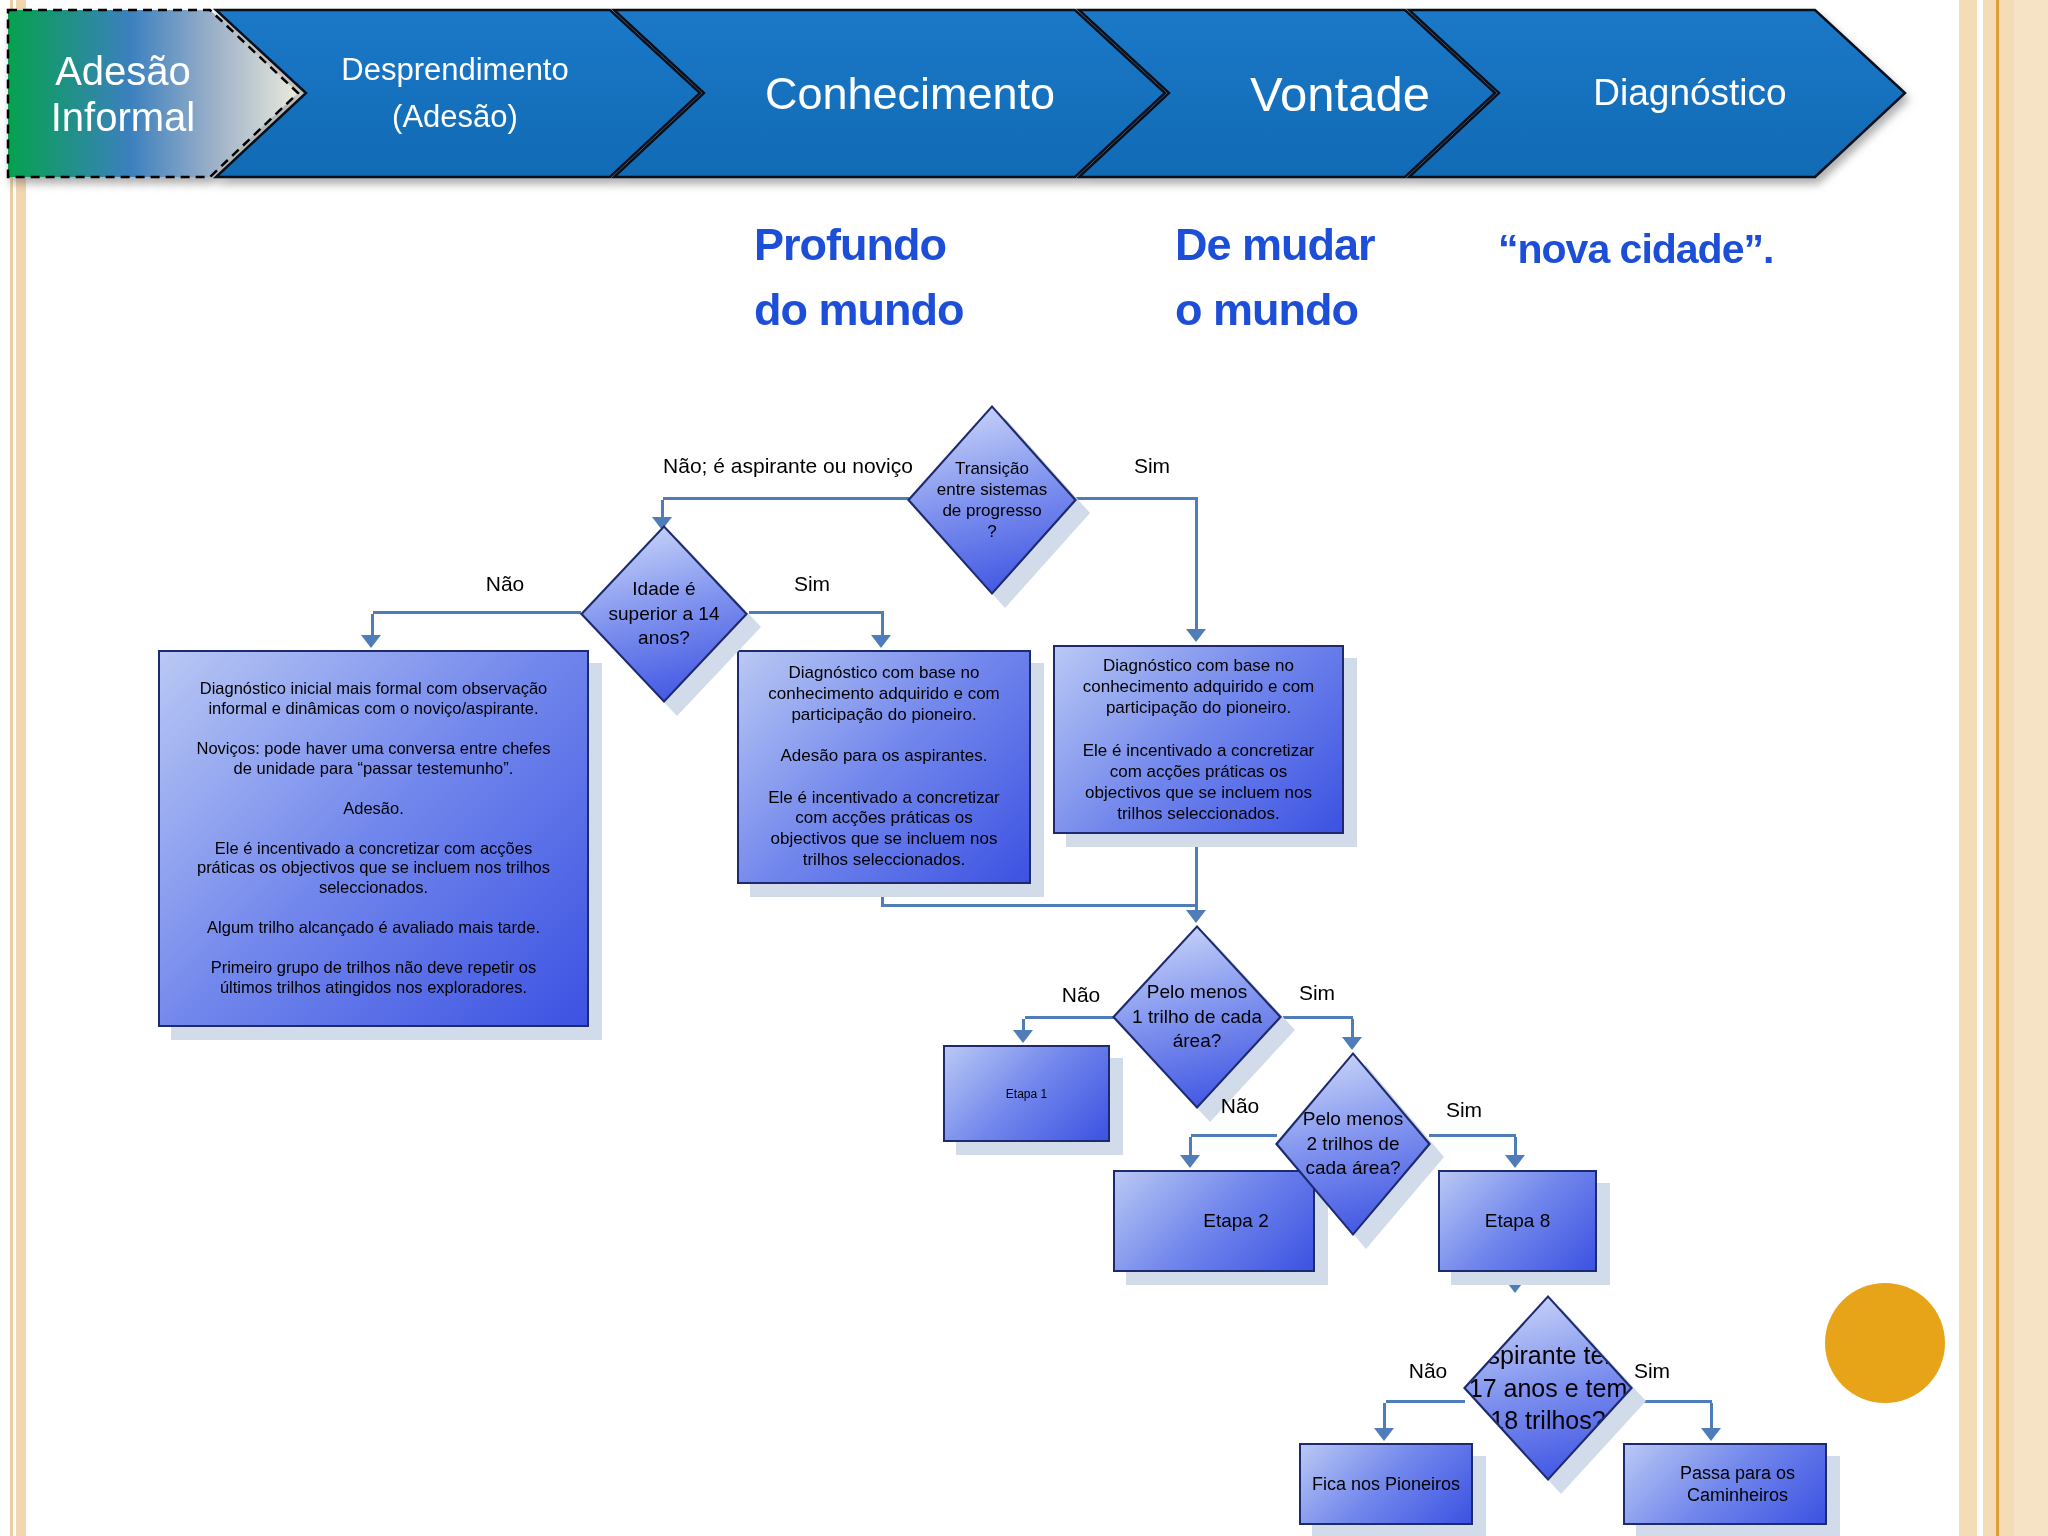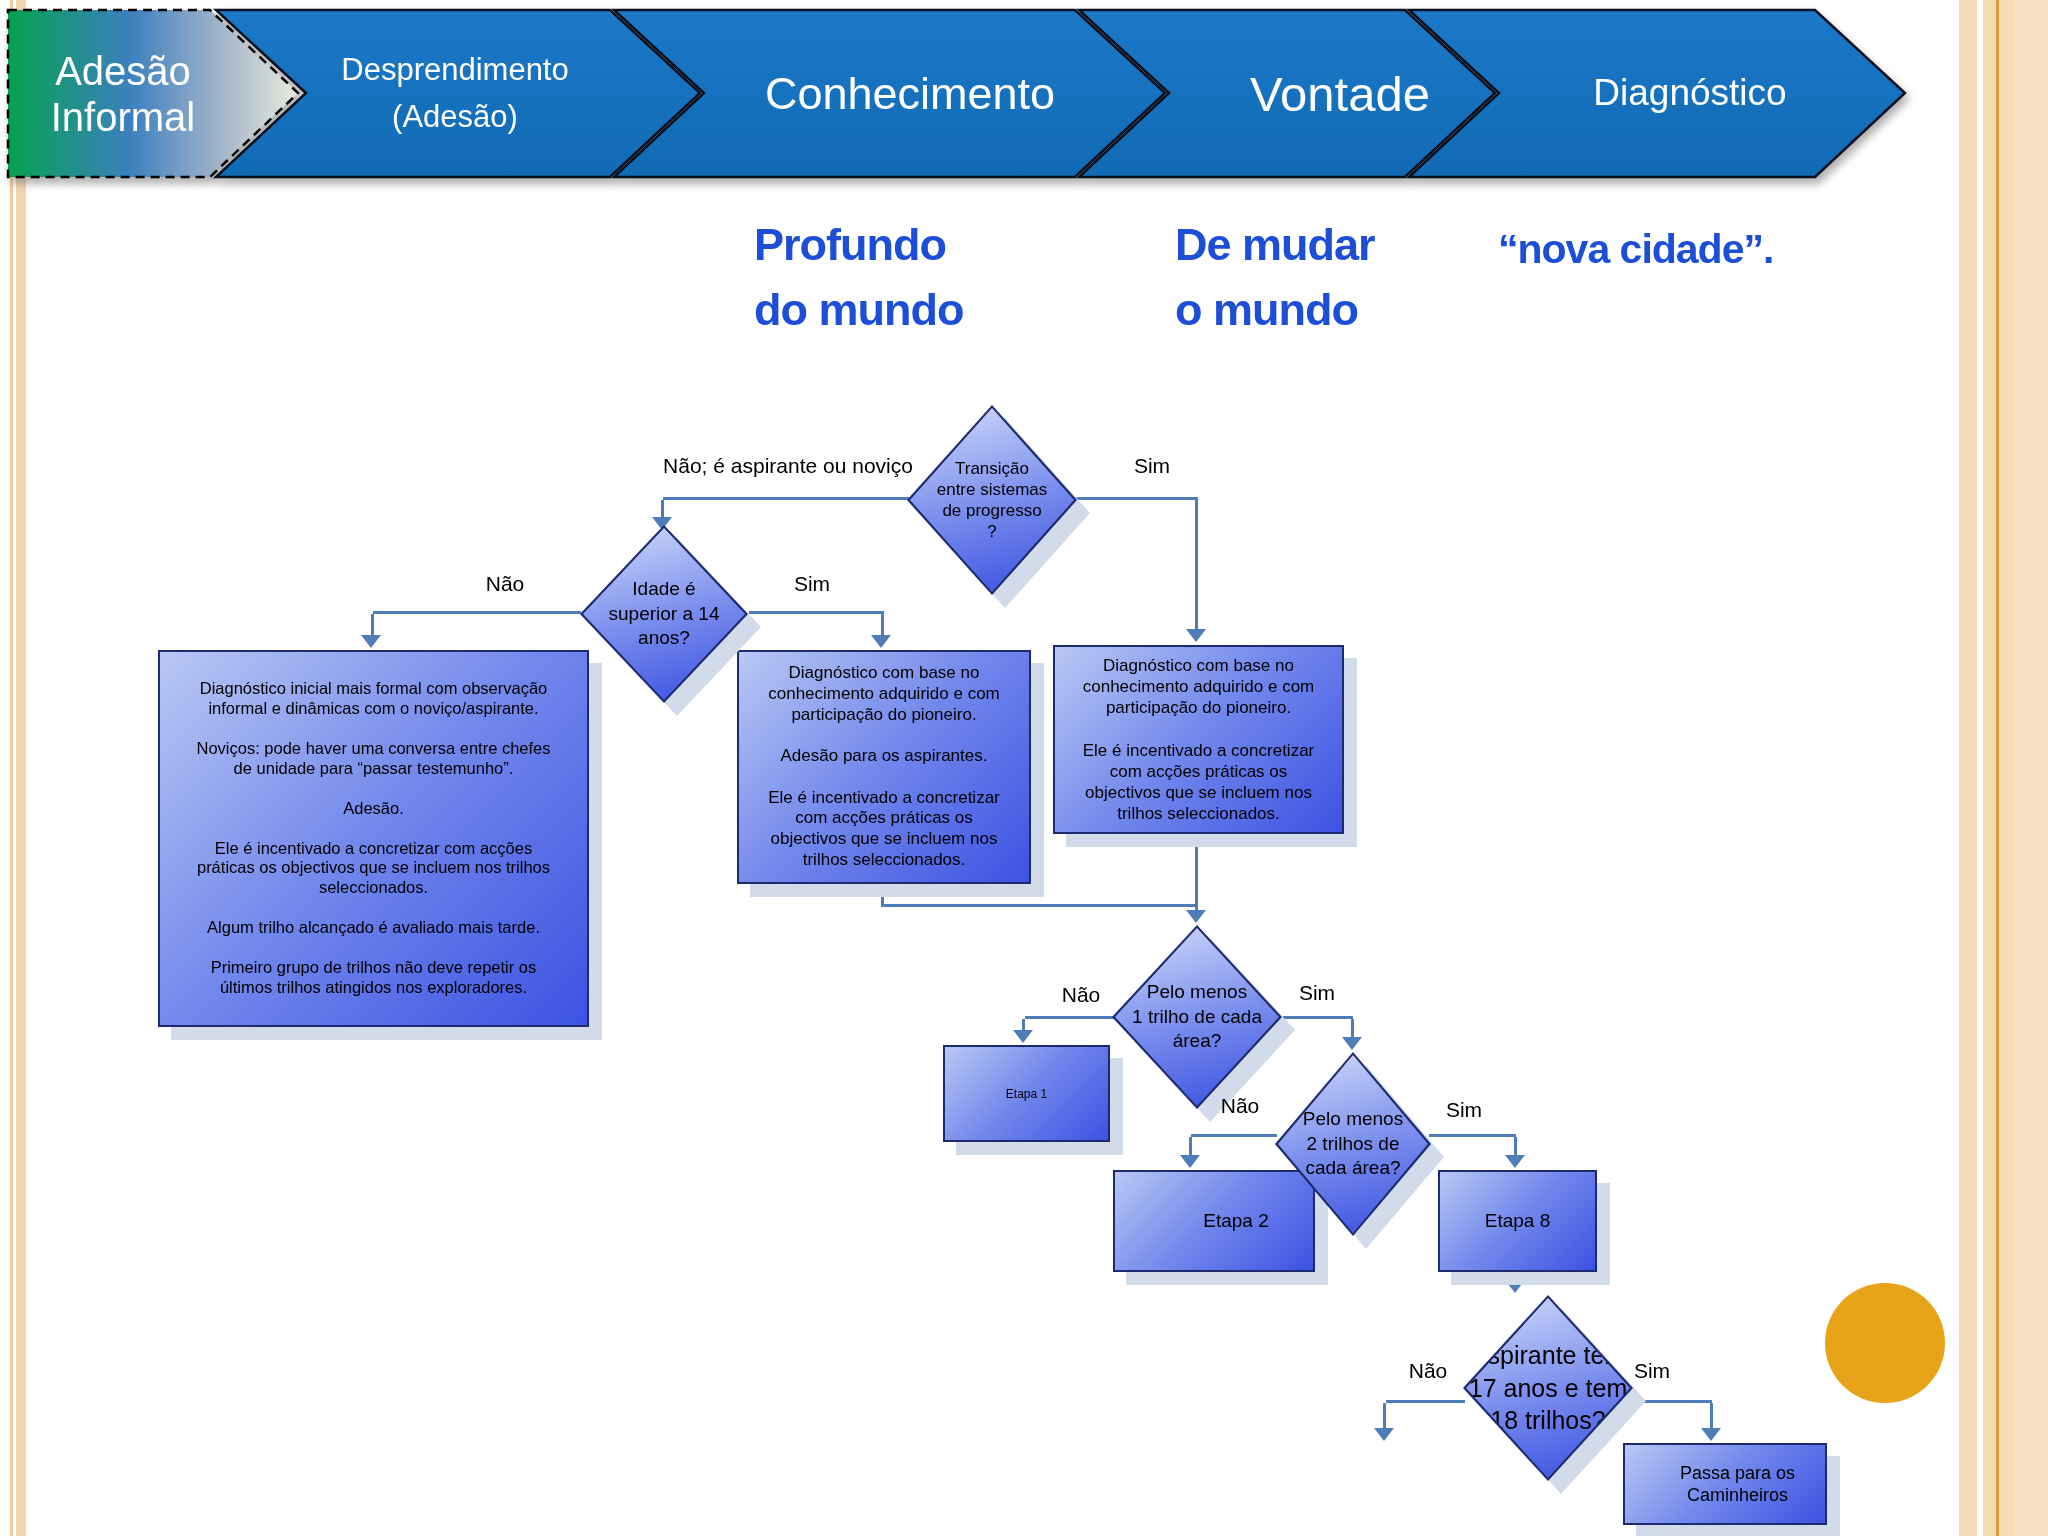--- a/index.html
+++ b/index.html
@@ -202,16 +202,17 @@
 conhecimento adquirido e com
 participação do pioneiro.
 
 Ele é incentivado a concretizar
 com acções práticas os
 objectivos que se incluem nos
 trilhos seleccionados.</div>
   <div class="fbox" style="left:943px;top:1045px;width:163px;height:93px;font-size:12px;">Etapa 1</div>
   <div class="fbox" style="left:1113px;top:1170px;width:154px;height:98px;font-size:19px;padding-left:44px;">Etapa 2</div>
   <div class="fbox" style="left:1438px;top:1170px;width:155px;height:98px;font-size:19px;">Etapa 8</div>
+  <div class="fbox" style="left:1299px;top:1443px;width:170px;height:78px;font-size:18px;">Fica nos Pioneiros</div>
   <div class="fbox" style="left:1623px;top:1443px;width:175px;height:78px;font-size:18px;line-height:1.25;padding-left:25px;">Passa para os
 Caminheiros</div>
 
 </div>
 
 </body></html>

